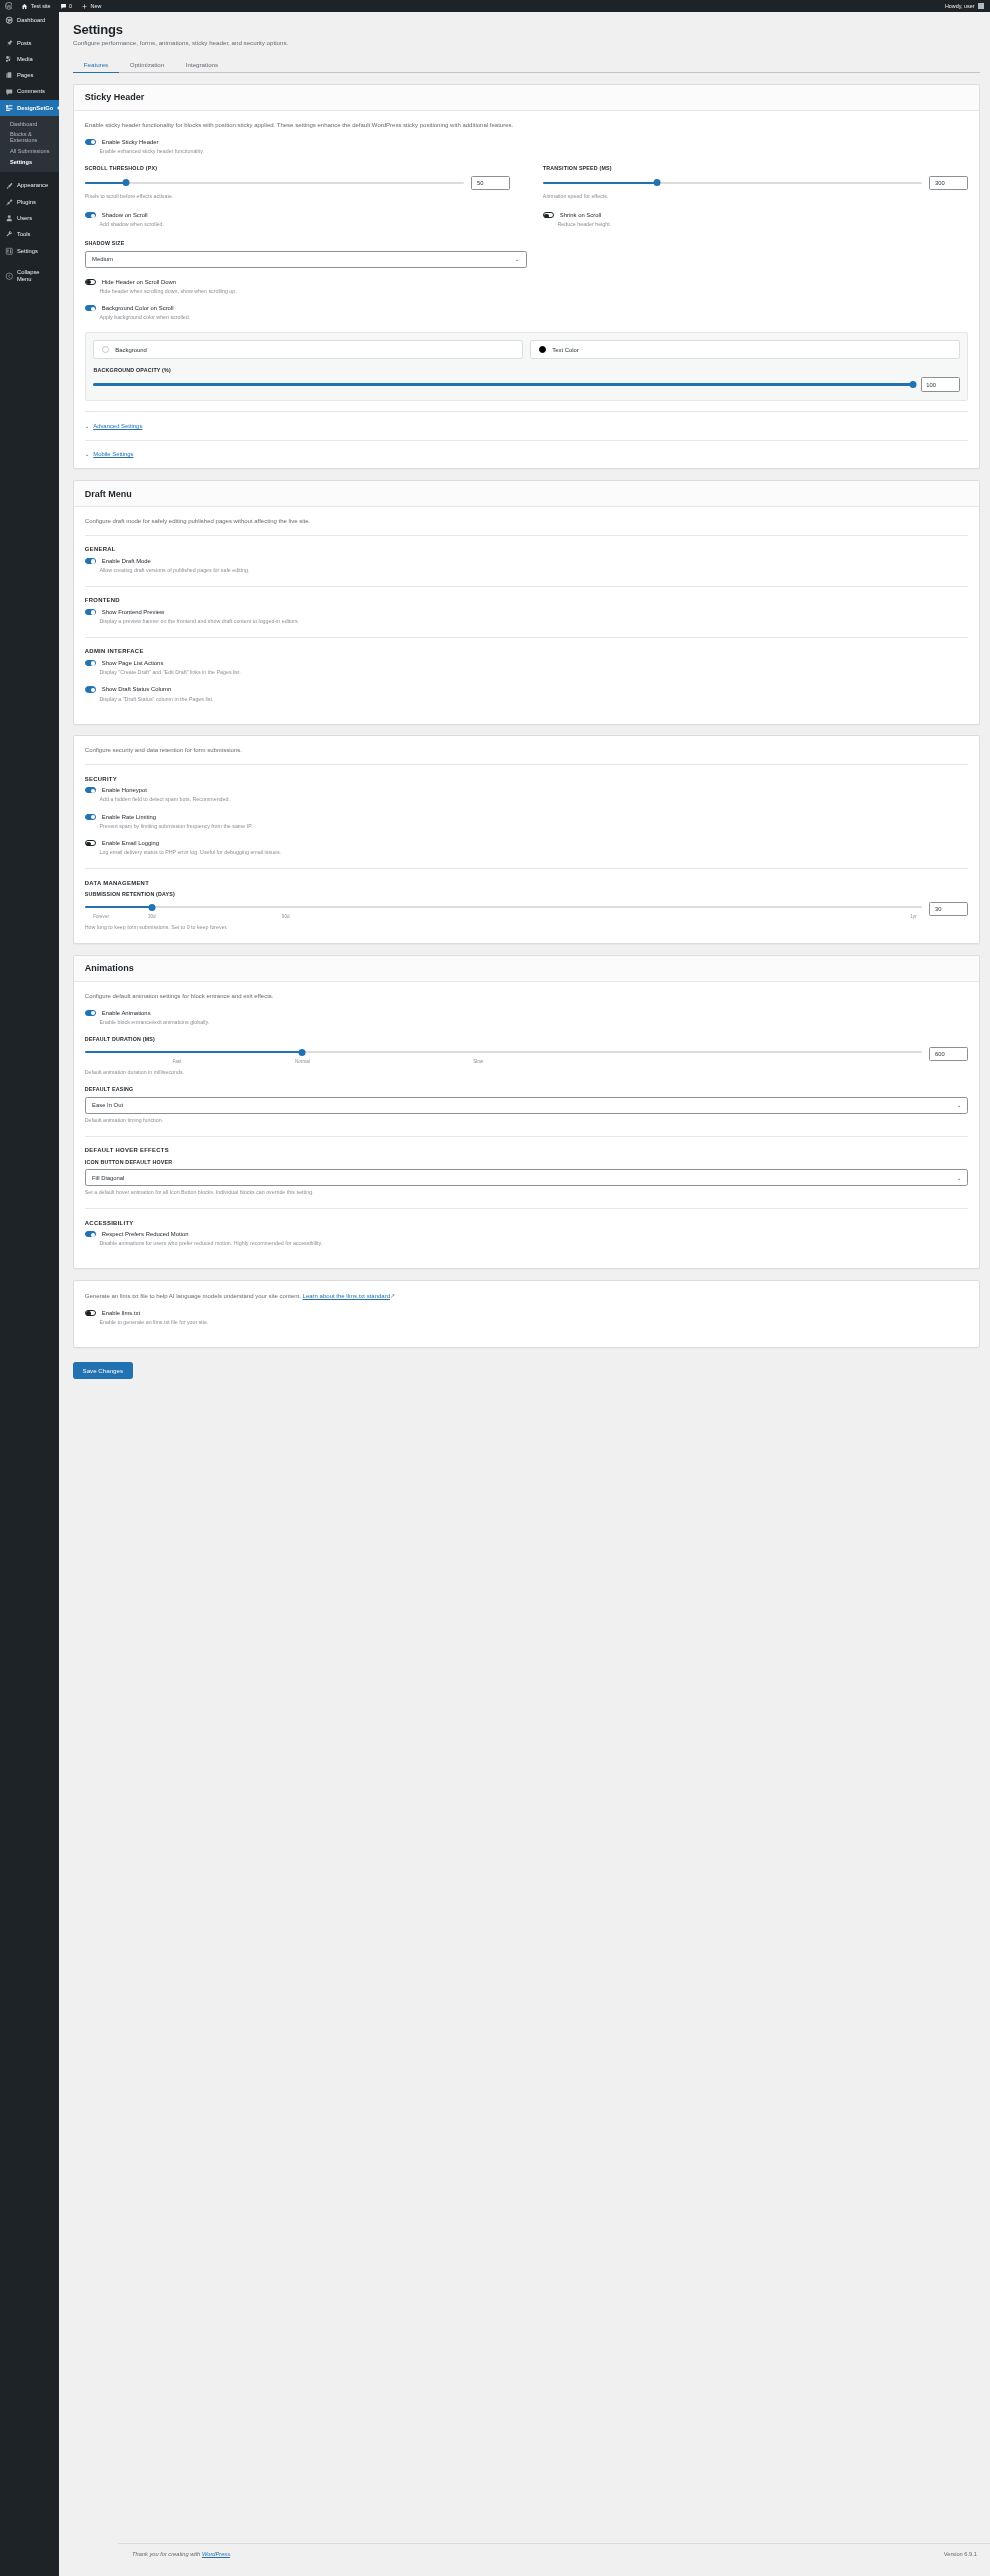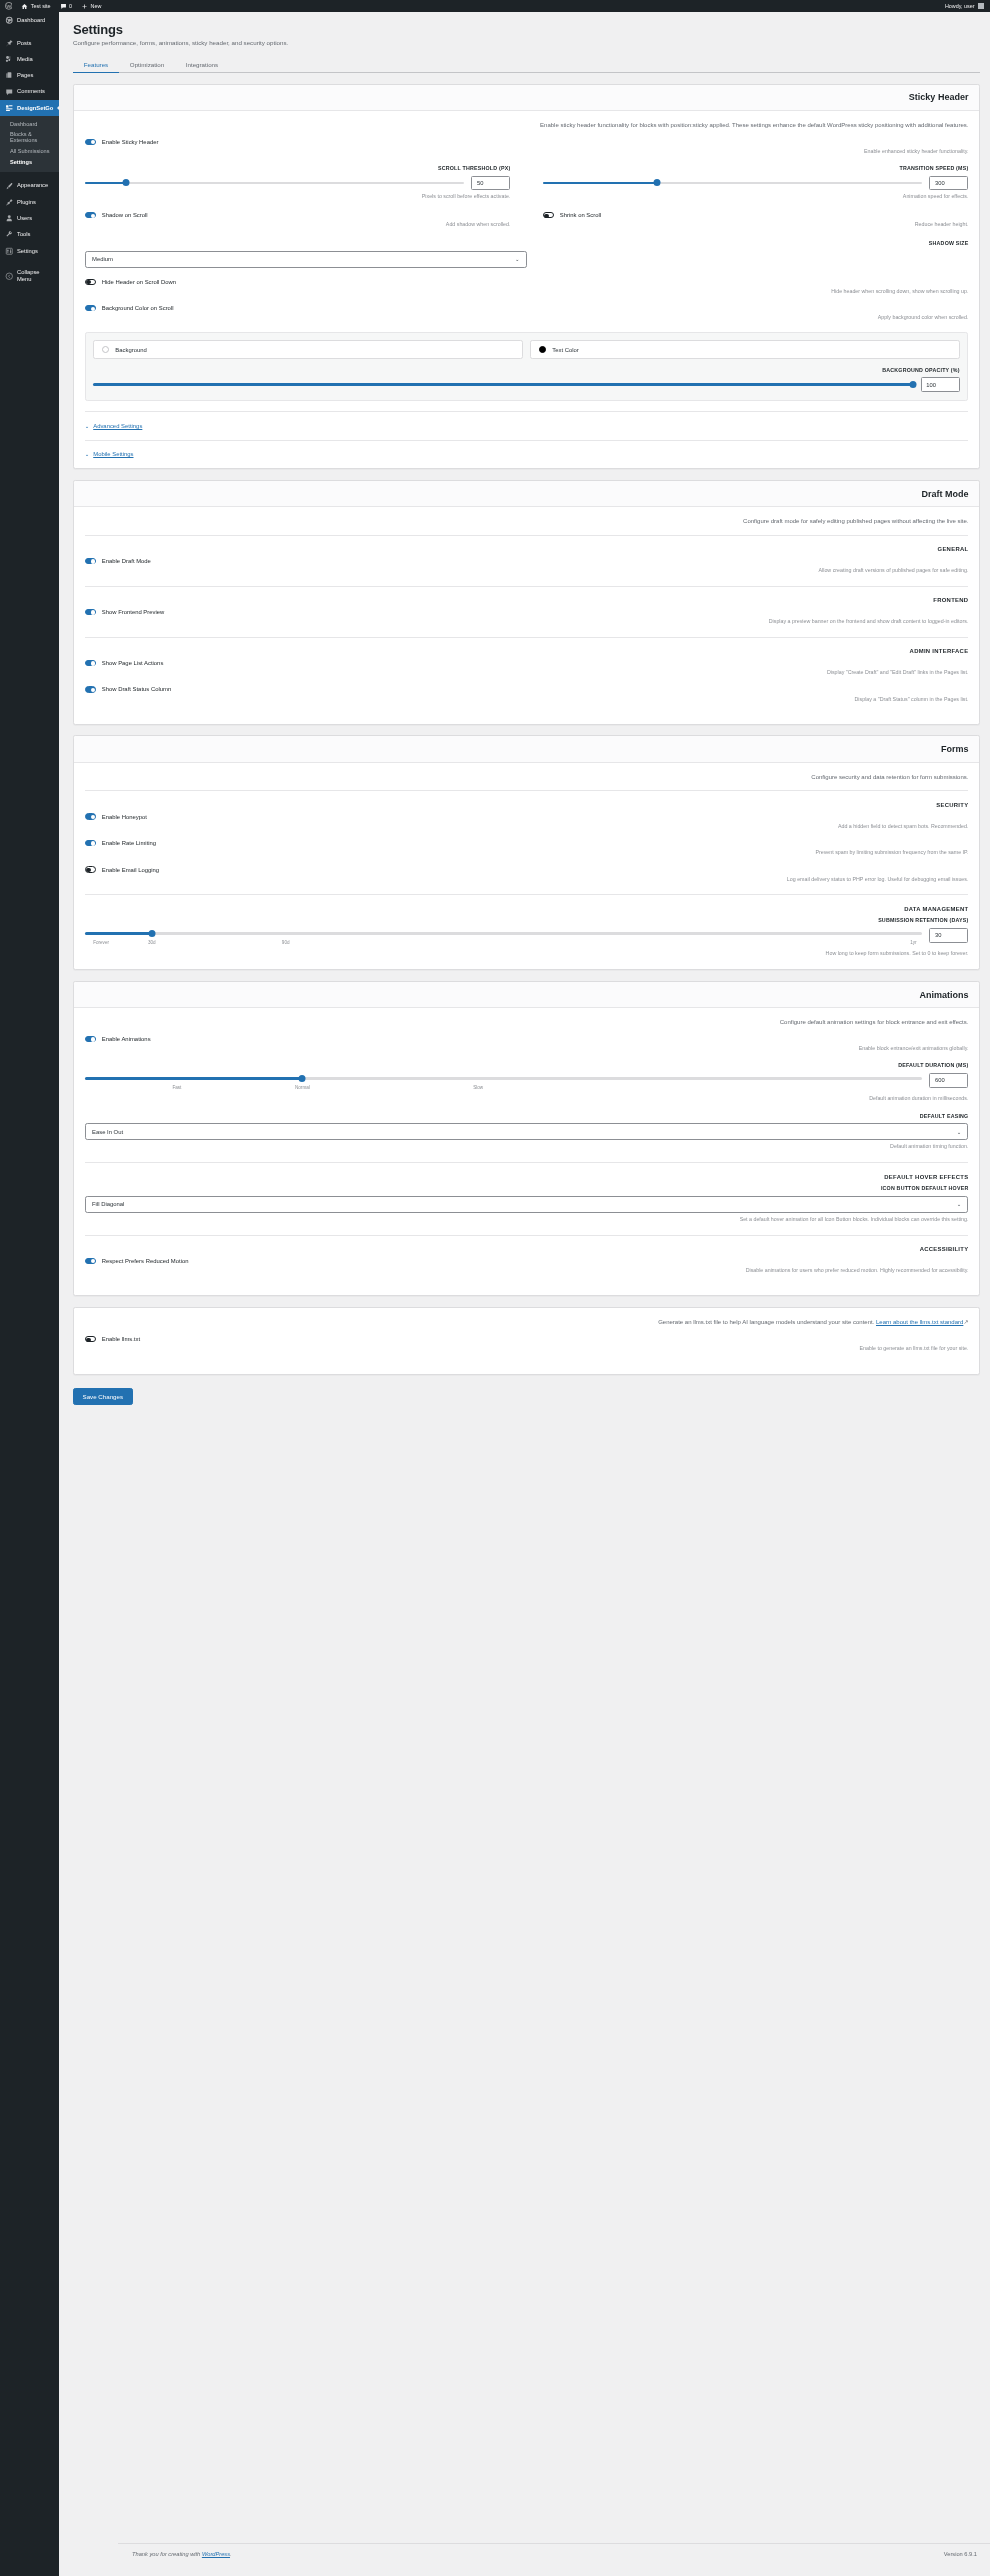--- a/index.html
+++ b/index.html
@@ -55,21 +55,21 @@
 
   .page-title { font-size: 13px; font-weight:700; color:#1d2327; margin:0 0 2.3px 0; letter-spacing:-0.2px;}
   .page-desc { font-size:6.2px; color:#646970; margin:0 0 10.8px 0; }
 
   .tabs { display:flex; gap:0; border-bottom:0.8px solid #c3c4c7; margin-bottom:10.8px; }
   .tab { padding: 3.9px 10.8px; font-size:6.2px; color:#646970; border-bottom:1.5px solid transparent; margin-bottom:-0.8px; }
   .tab.active { color:#2271b1; border-bottom-color:#2271b1; }
 
   .card {
     background:#fff; border:0.8px solid #dcdcde; border-radius:2.3px;
-    margin-bottom: 10.8px; box-shadow: 0 0.8px 0.8px rgba(0,0,0,.03); text-align: right;
+    margin-bottom: 10.8px; box-shadow: 0 0.8px 0.8px rgba(0,0,0,.03);
   }
   .card-head { padding: 7.7px 10.8px; border-bottom:0.8px solid #e6e6e8; background:#fbfbfc; border-radius:2.3px 2.3px 0 0;}
   .card-title { font-size:9px; font-weight:700; color:#1d2327; margin:0; }
   .card-body { padding: 10.8px; }
 
   .section-desc { font-size:6px; color:#646970; margin:0 0 10.8px 0; }
 
   .group-label { font-size:5.9px; font-weight:700; color:#1d2327; letter-spacing:0.3px; margin: 0 0 5.4px 0; }
   .field-label { font-size:5.3px; font-weight:600; color:#1d2327; letter-spacing:0.2px; margin: 0 0 4.6px 0; }
   .help { font-size:5.3px; color:#8c8f94; margin: 3.1px 0 0 14.7px; line-height:1.5; }
@@ -454,21 +454,21 @@
       <hr class="hr">
       <div class="disclosure">
         <span class="chev">⌄</span>
         <a>Mobile Settings</a>
       </div>
     </div>
   </div>
 
   <div class="card">
     <div class="card-head">
-      <h2 class="card-title">Draft Mode</h2>
+      <h2 class="card-title">Draft Menu</h2>
     </div>
     <div class="card-body">
       <p class="section-desc">Configure draft mode for safely editing published pages without affecting the live site.</p>
       <hr class="hr">
 
       <div class="group-label">GENERAL</div>
       <div class="toggle-block">
         <div class="toggle-row">
           <span class="toggle on">
                 <span class="knob"></span>
@@ -507,23 +507,20 @@
                 <span class="knob"></span>
               </span>
           <span class="toggle-label">Show Draft Status Column</span>
         </div>
         <div class="help">Display a "Draft Status" column in the Pages list.</div>
       </div>
     </div>
   </div>
 
   <div class="card">
-    <div class="card-head">
-      <h2 class="card-title">Forms</h2>
-    </div>
     <div class="card-body">
       <p class="section-desc">Configure security and data retention for form submissions.</p>
       <hr class="hr">
 
       <div class="group-label">SECURITY</div>
 
       <div class="toggle-block">
         <div class="toggle-row">
           <span class="toggle on">
                 <span class="knob"></span>

